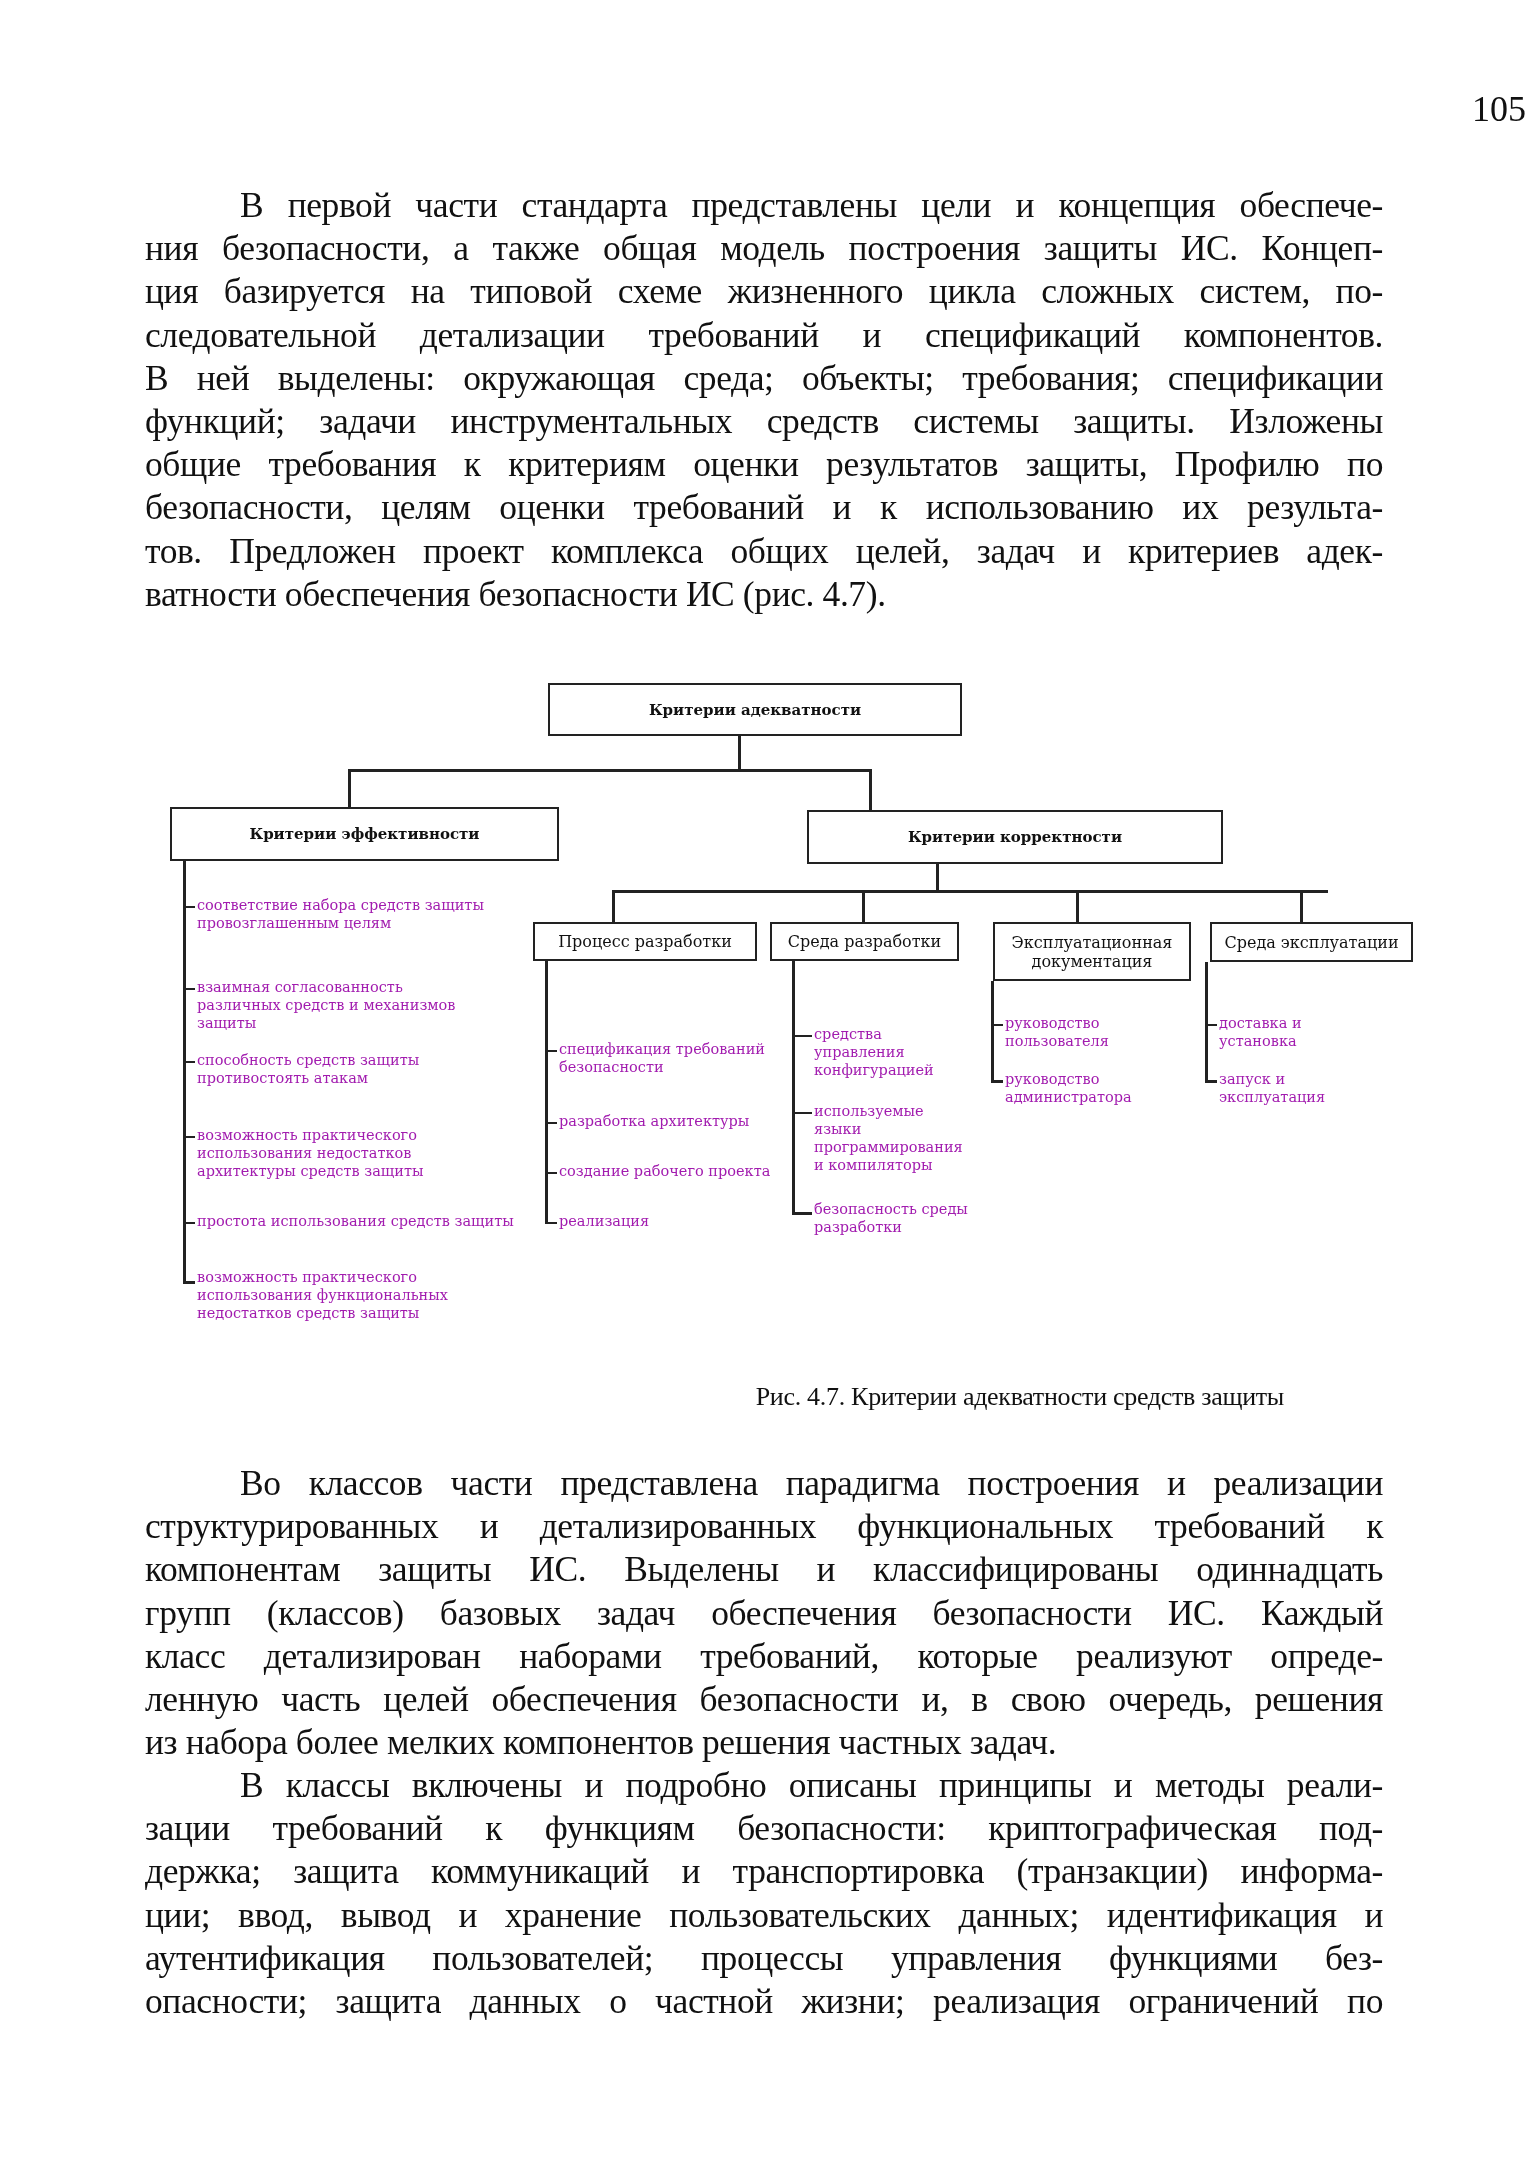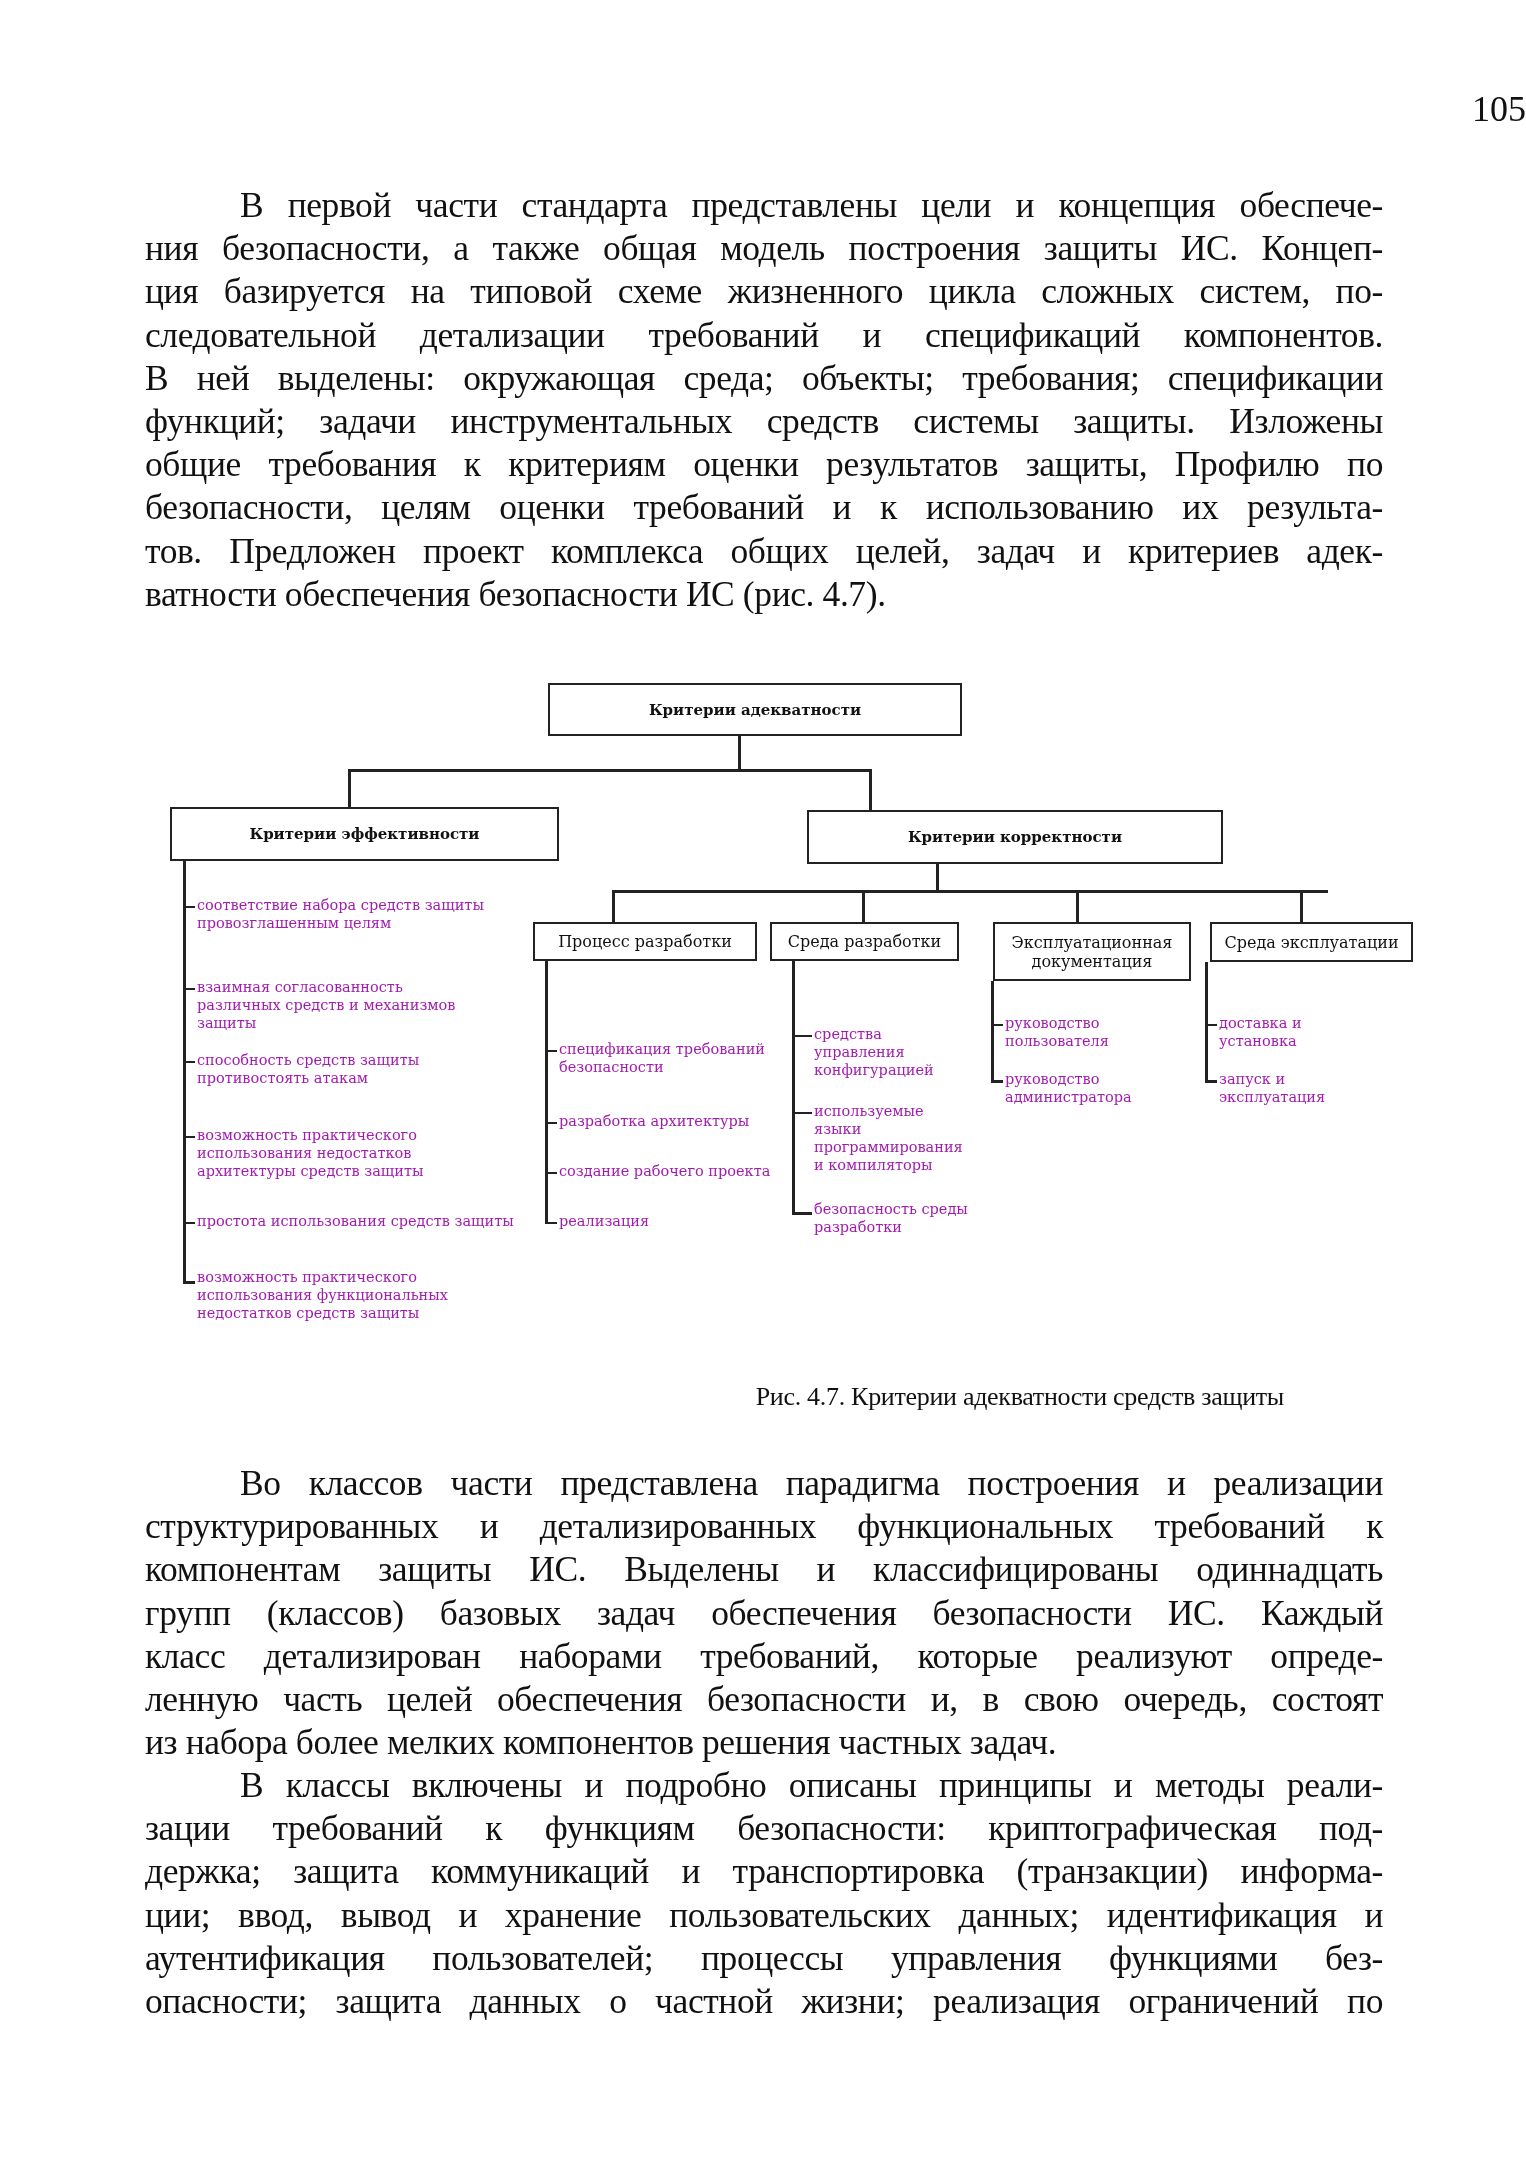--- a/index.html
+++ b/index.html
@@ -148,21 +148,21 @@
 </div>
 
 <div class="caption">Рис. 4.7. Критерии адекватности средств защиты</div>
 
 <div class="para" style="top:1462px;">
   <span class="ln indent">Во классов части представлена парадигма построения и реализации</span>
   <span class="ln">структурированных и детализированных функциональных требований к</span>
   <span class="ln">компонентам защиты ИС. Выделены и классифицированы одиннадцать</span>
   <span class="ln">групп (классов) базовых задач обеспечения безопасности ИС. Каждый</span>
   <span class="ln">класс детализирован наборами требований, которые реализуют опреде-</span>
-  <span class="ln">ленную часть целей обеспечения безопасности и, в свою очередь, состоят</span>
+  <span class="ln">ленную часть целей обеспечения безопасности и, в свою очередь, решения</span>
   <span class="ln last">из набора более мелких компонентов решения частных задач.</span>
 </div>
 
 <div class="para" style="top:1764px;">
   <span class="ln indent">В классы включены и подробно описаны принципы и методы реали-</span>
   <span class="ln">зации требований к функциям безопасности: криптографическая под-</span>
   <span class="ln">держка; защита коммуникаций и транспортировка (транзакции) информа-</span>
   <span class="ln">ции; ввод, вывод и хранение пользовательских данных; идентификация и</span>
   <span class="ln">аутентификация пользователей; процессы управления функциями без-</span>
   <span class="ln">опасности; защита данных о частной жизни; реализация ограничений по</span>

